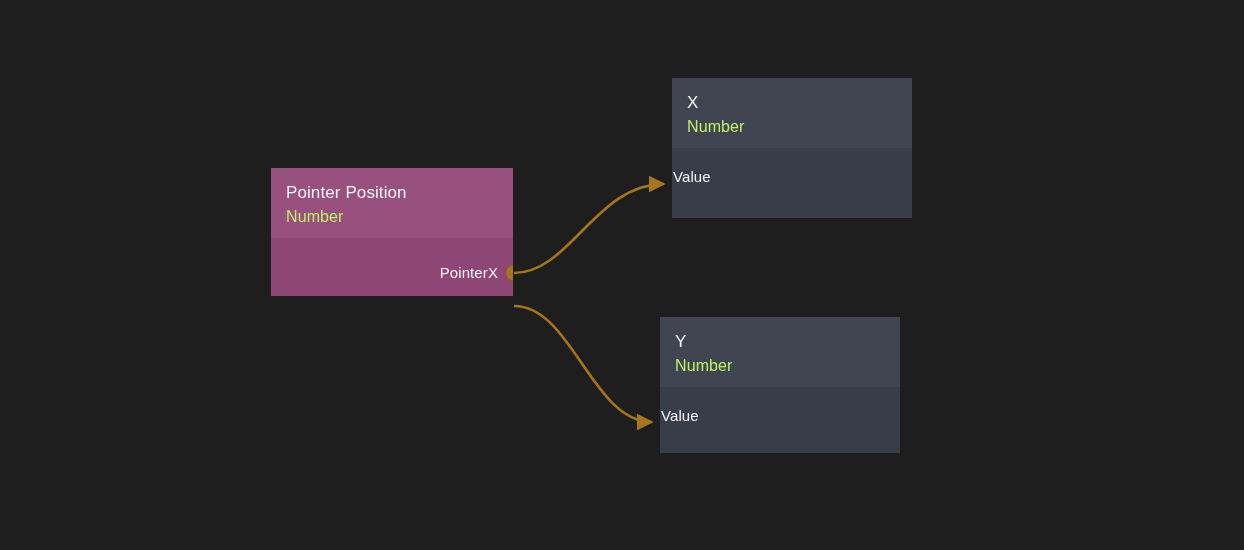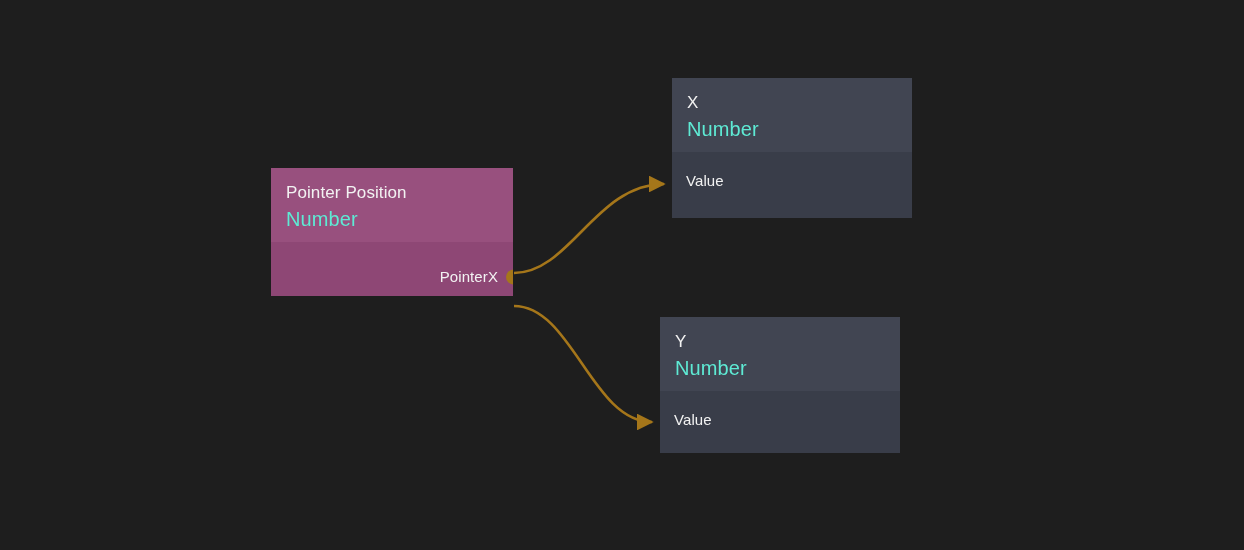--- a/index.html
+++ b/index.html
@@ -50,22 +50,22 @@
 
   .node-title {
     font-size: 17px;
     color: #f2f2f2;
     letter-spacing: 0.1px;
     display: block;
     margin-bottom: 8px;
   }
 
   .node-subtitle {
-    font-size: 20px;
-    color: #5eead4;
+    font-size: 16px;
+    color: #bef264;
     display: block;
     letter-spacing: 0.1px;
   }
 
   .node-body {
     flex: 1;
     position: relative;
   }
 
   
@@ -138,21 +138,21 @@
     left: 660px;
     top: 317px;
     width: 240px;
     height: 136px;
   }
 
   .in-row {
     display: flex;
     align-items: center;
     height: 32px;
-    padding-left: 14px;
+    padding-left: 1px;
     text-align: right;
   }
 </style>
 </head>
 <body>
 
 <div id="graph-canvas">
 
   <svg id="edge-layer" viewBox="0 0 1244 550" width="1244" height="550">
     <defs>

